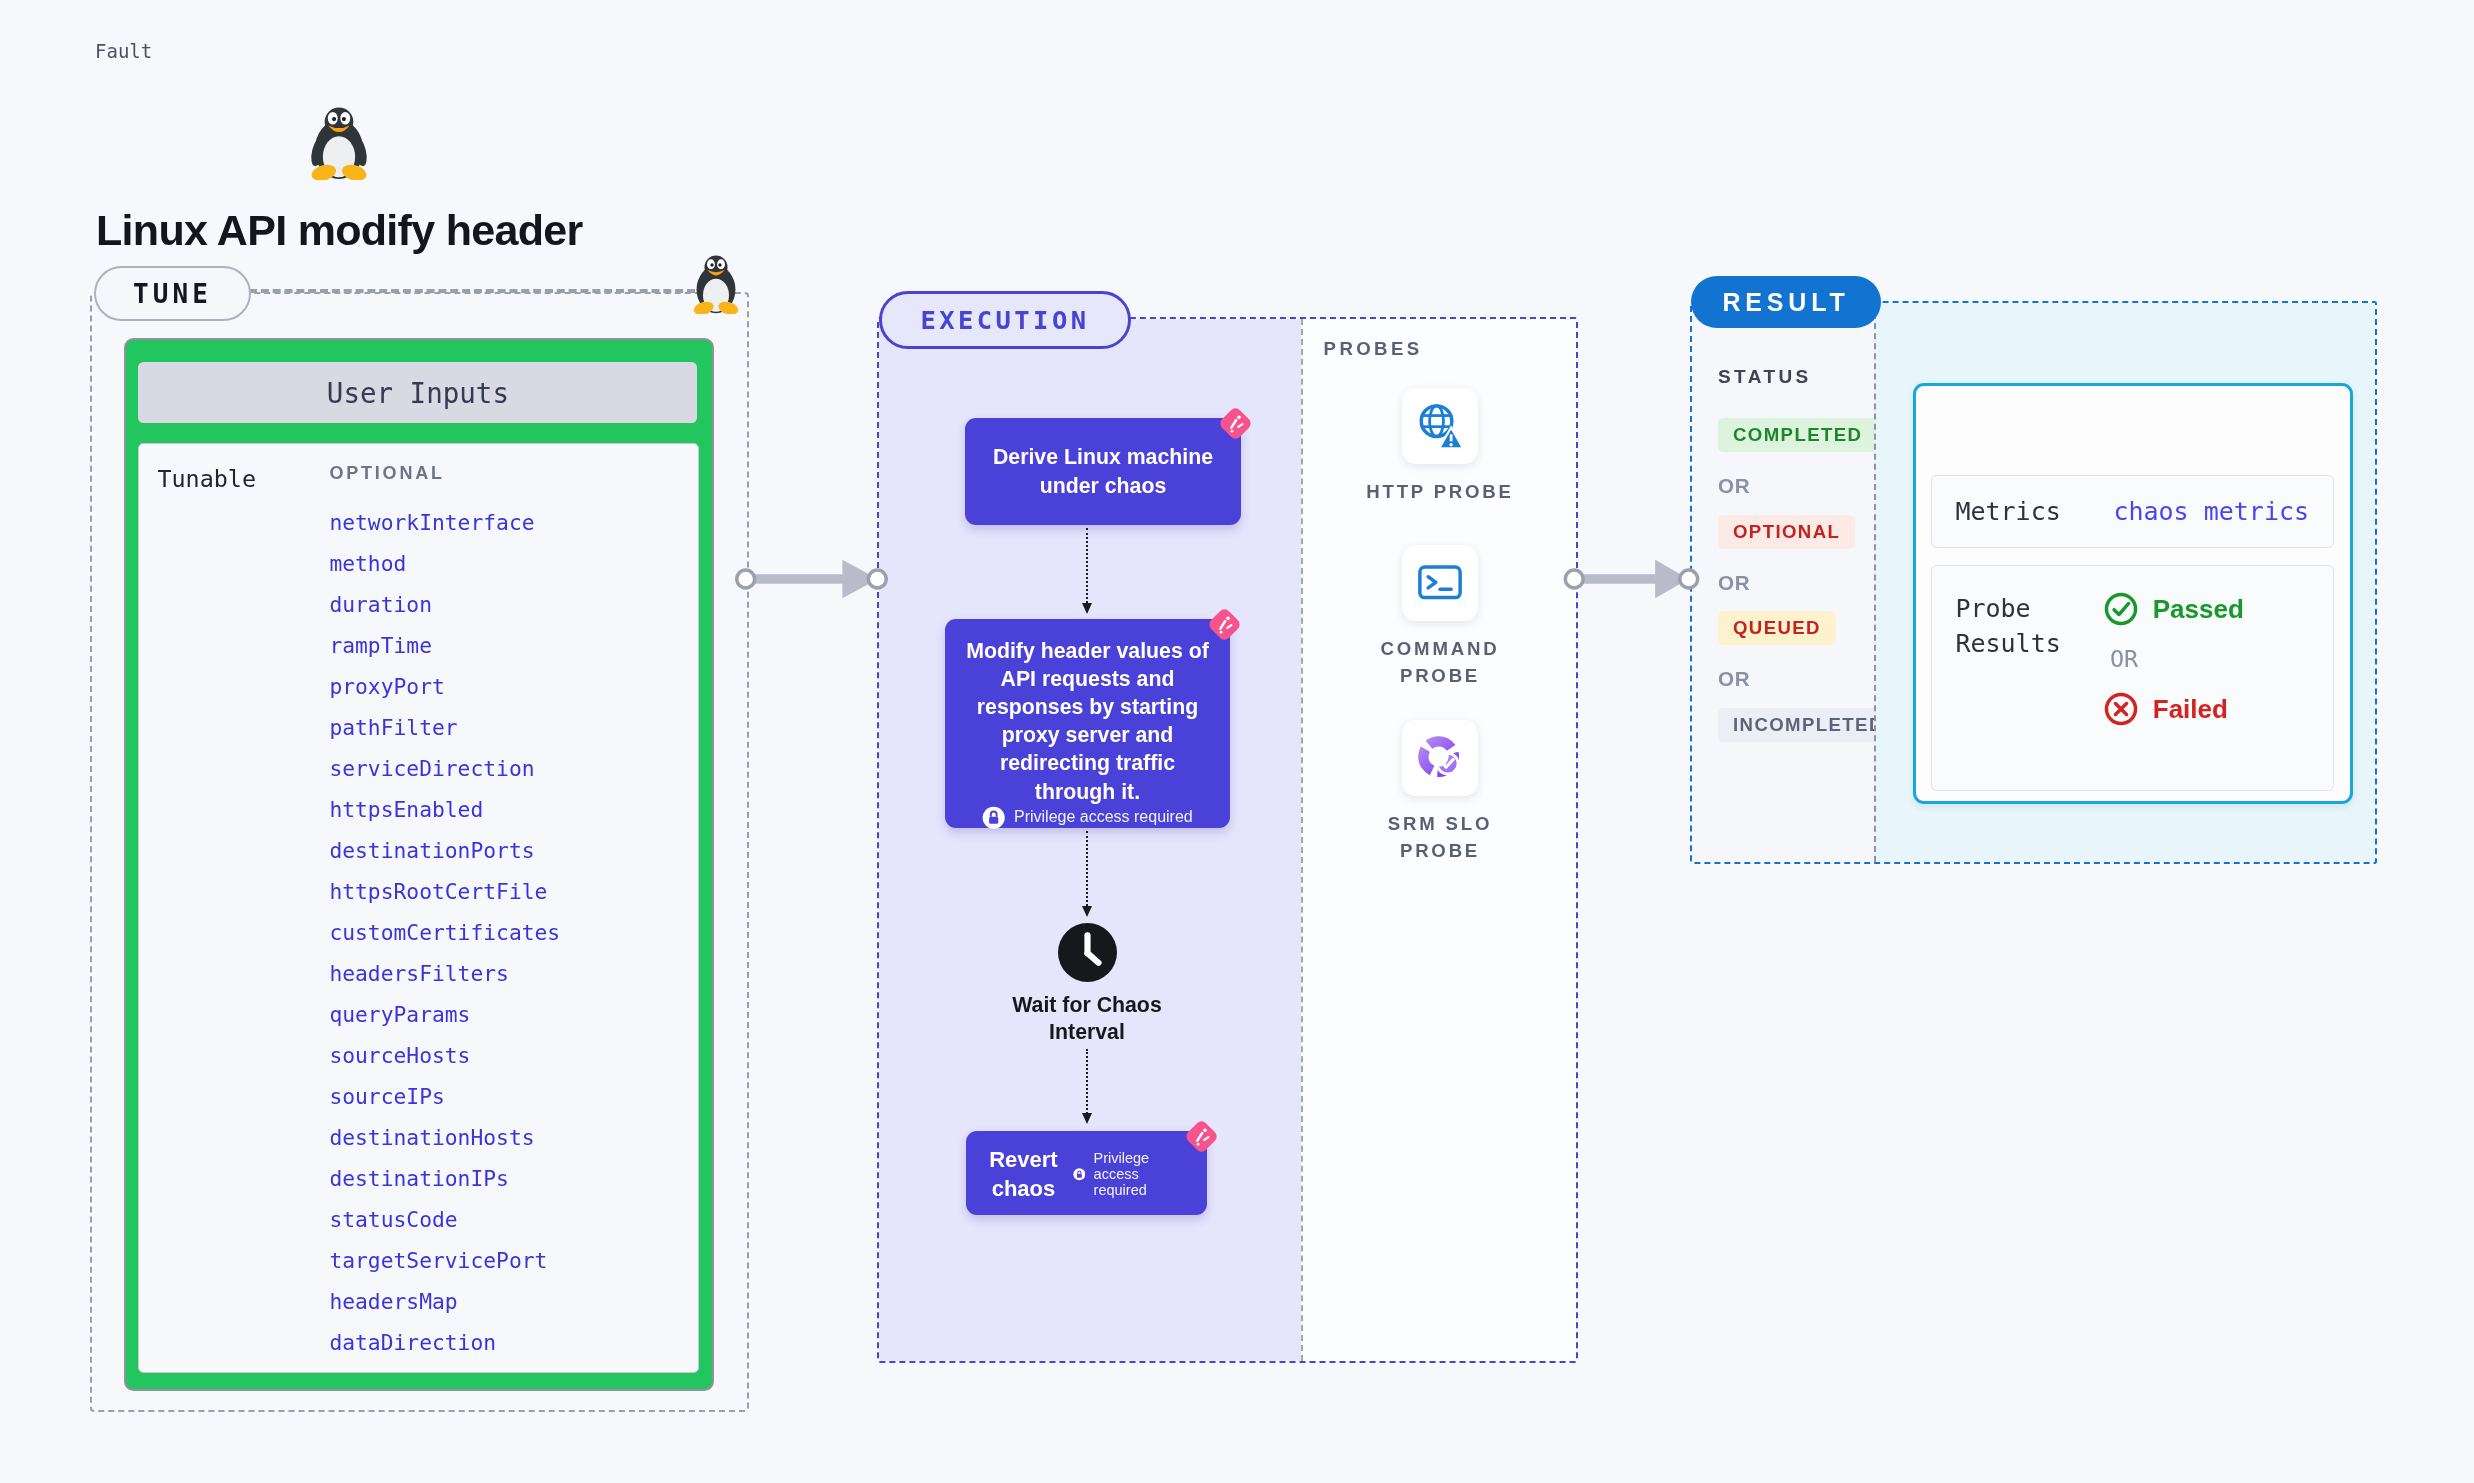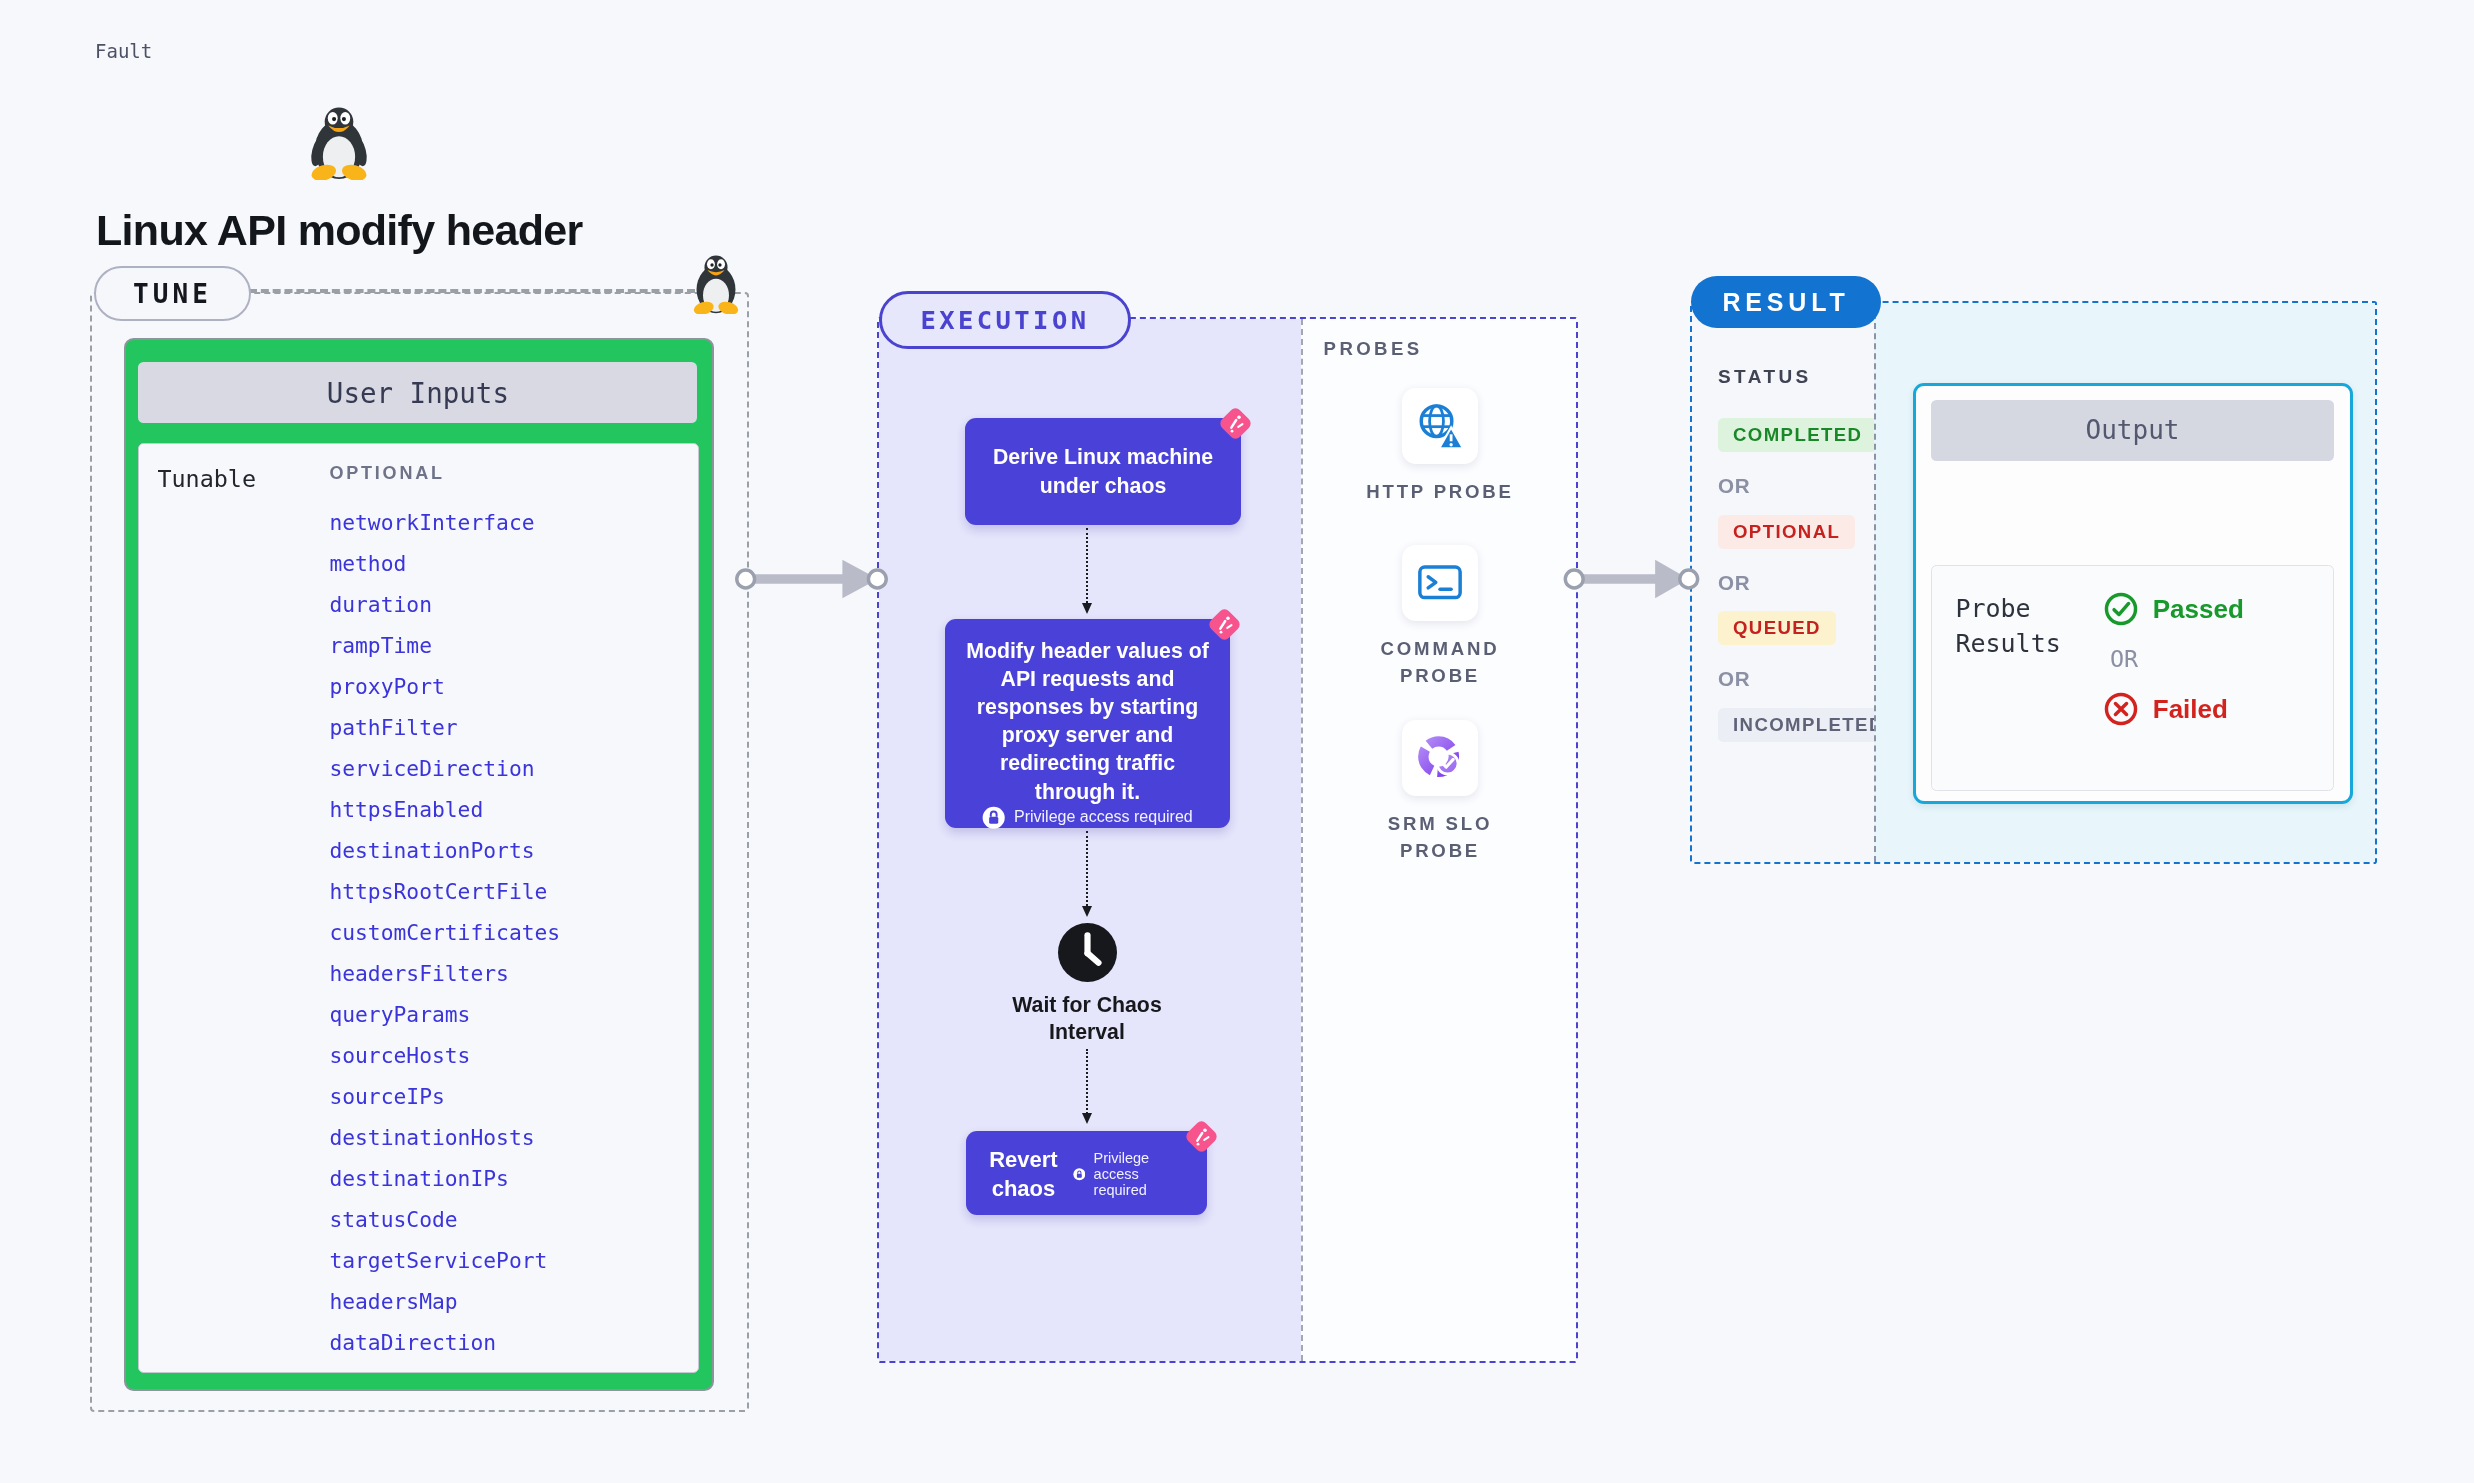--- a/index.html
+++ b/index.html
@@ -330,21 +330,24 @@
       <div class="or">OR</div>
       <span class="badge badge-queued">QUEUED</span>
       <div class="or">OR</div>
       <span class="badge badge-incompleted">INCOMPLETED</span>
     </div>
     <div class="output-col"></div>
   </div>
   <div class="pill pill-result">RESULT</div>
 
   <div class="output-box">
-    <div class="output-header">Output</div>
+    <div class="output-row metrics-row">
+      <div class="row-label">Metrics</div>
+      <div class="metrics-link">chaos metrics</div>
+    </div>
     <div class="output-row probe-results-row">
       <div class="row-label">Probe Results</div>
       <div class="pr-col">
         <div class="pr-item passed">
           <svg viewBox="0 0 52 52">
             <circle cx="26" cy="26" r="21" fill="none" stroke="#17992b" stroke-width="5"></circle>
             <path d="M16 27 L23 34 L37 18" fill="none" stroke="#17992b" stroke-width="5" stroke-linecap="round" stroke-linejoin="round"></path>
           </svg>
           <span class="pr-text">Passed</span>
         </div>

